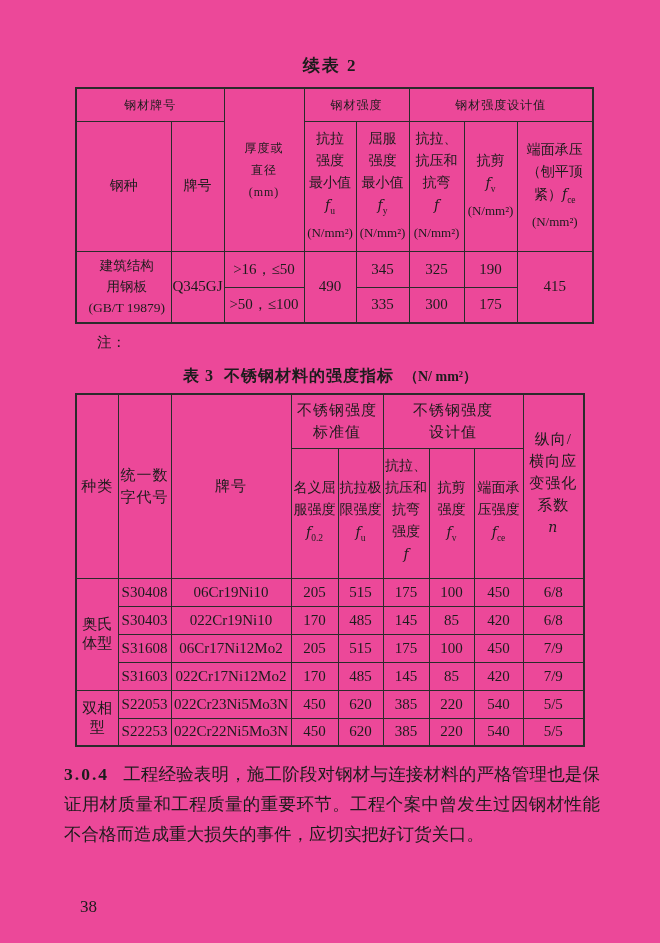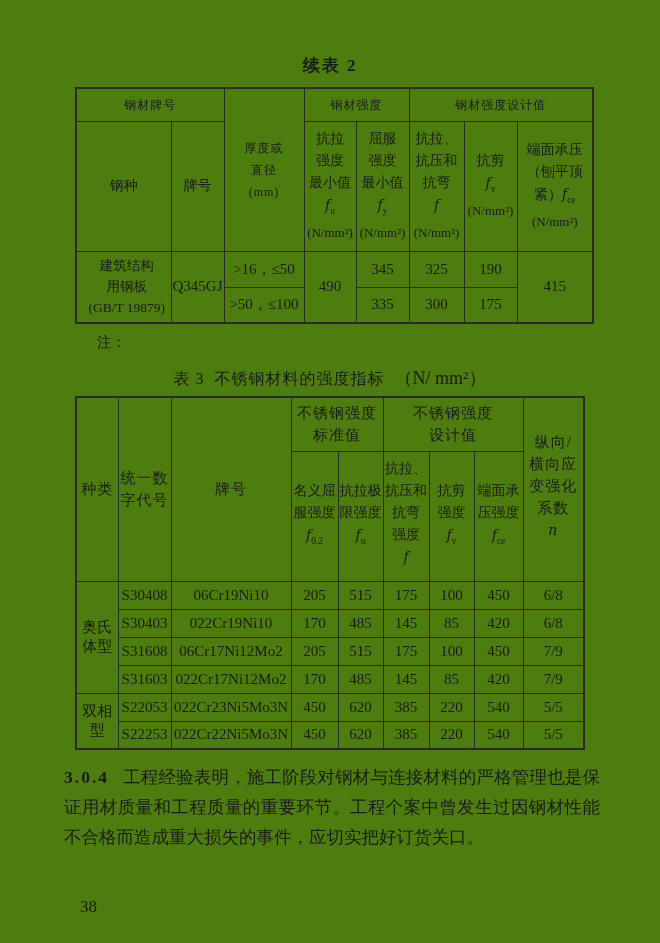--- a/index.html
+++ b/index.html
@@ -1,27 +1,27 @@
 <!DOCTYPE html>
 <html><head>
 <meta charset="utf-8">
 <style>
   * { margin:0; padding:0; box-sizing:border-box; }
   html,body { width:660px; height:943px; }
   body { background:#e9e8e5; font-family:"Liberation Serif","DejaVu Serif",serif; }
   .page {
     position:relative; width:660px; height:943px; overflow:hidden;
-    background:#4d7c0f; color:#1c1c1c;
+    background:#ec4899; color:#1c1c1c;
   }
   
   .cont-title { margin-top:54px; text-align:center; font-size:17px; font-weight:bold; letter-spacing:2px; }
   .t3-title { margin-top:12px; text-align:center; font-size:16px; }
-  .t3-title b { font-weight:normal; letter-spacing:1px; }
+  .t3-title b { font-weight:bold; letter-spacing:1px; }
   .t3-title b.gap { margin-left:10px; }
-  .t3-title .unit { font-weight:normal; font-size:18px; margin-left:10px; }
+  .t3-title .unit { font-weight:bold; font-size:14px; margin-left:10px; }
   
   table { border-collapse:collapse; table-layout:fixed; margin-left:75px; border:2px solid #2b2b2b; background:transparent; }
   th,td { border:1px solid #2b2b2b; text-align:center; vertical-align:middle; font-weight:normal; padding:0 1px; }
   th { font-size:14px; line-height:22px; }
   td { font-size:15px; }
   .t2 tr.h-top { height:33px; }
   .t2 tr.h-top th { font-size:12px; letter-spacing:1px; }
   .t2 tr.h-sub { height:130px; }
   .t2 tr.data { height:36px; }
   .t3 tr.h-top { height:54px; }

